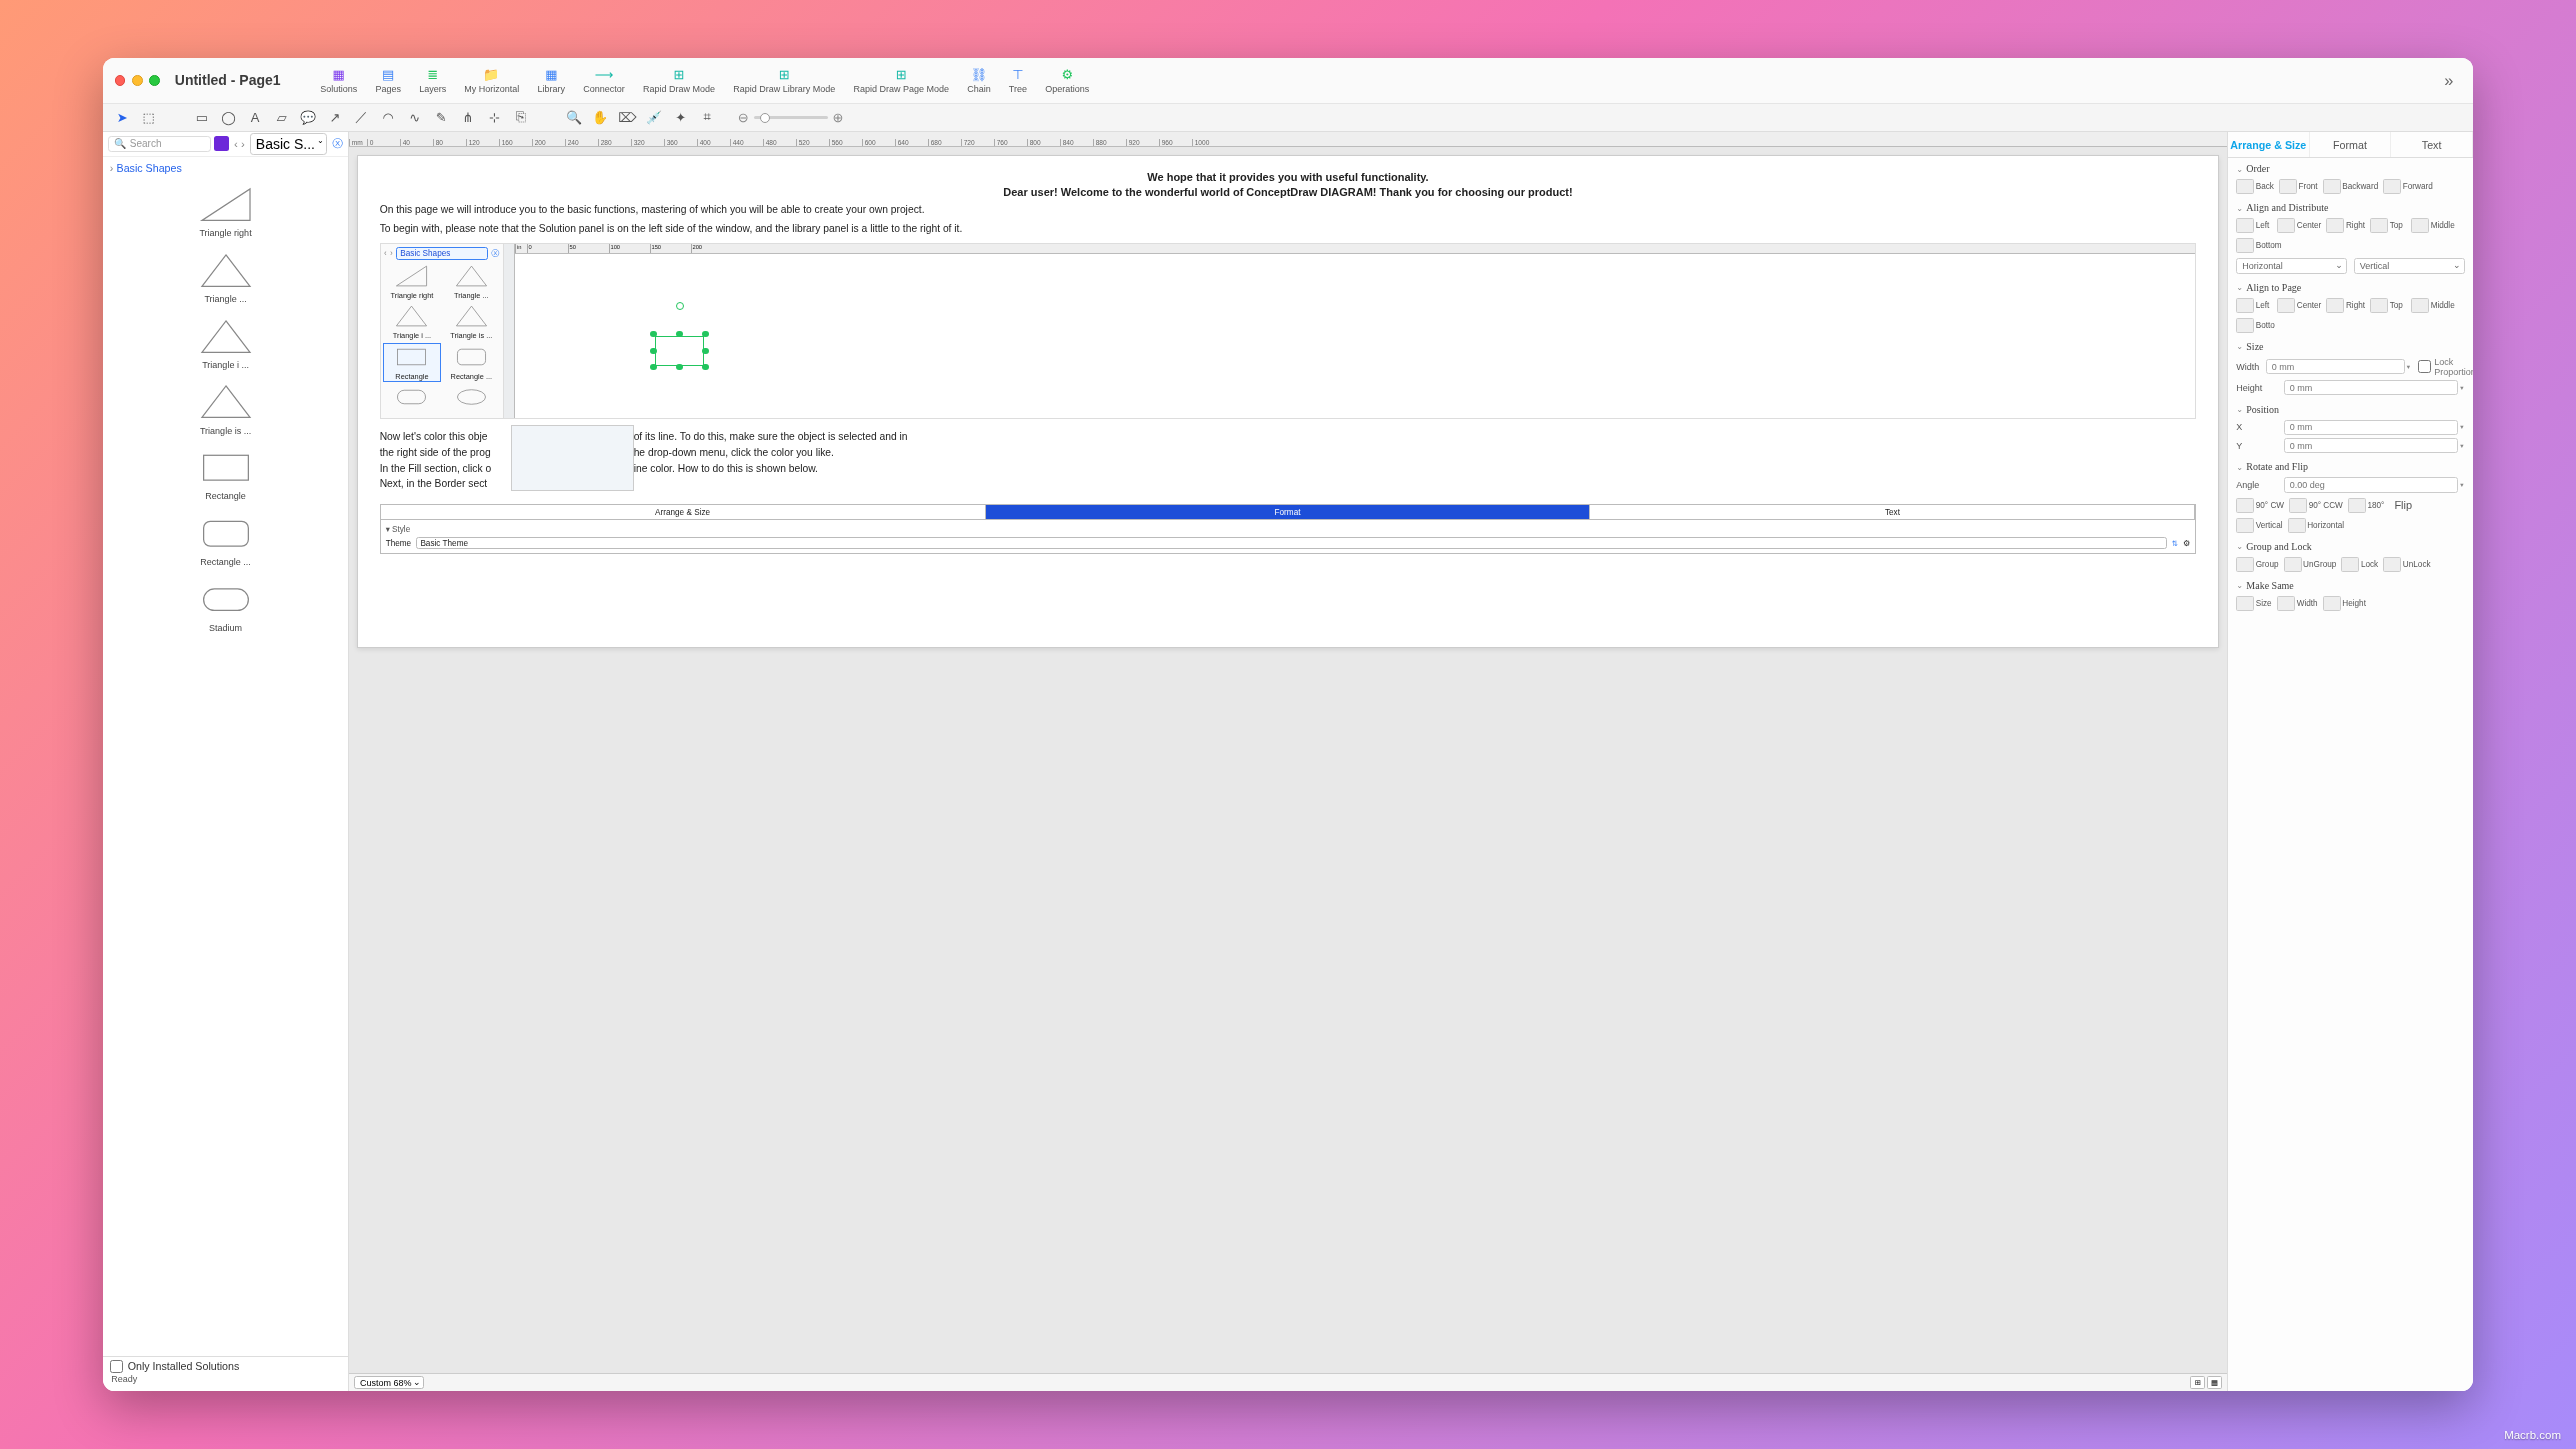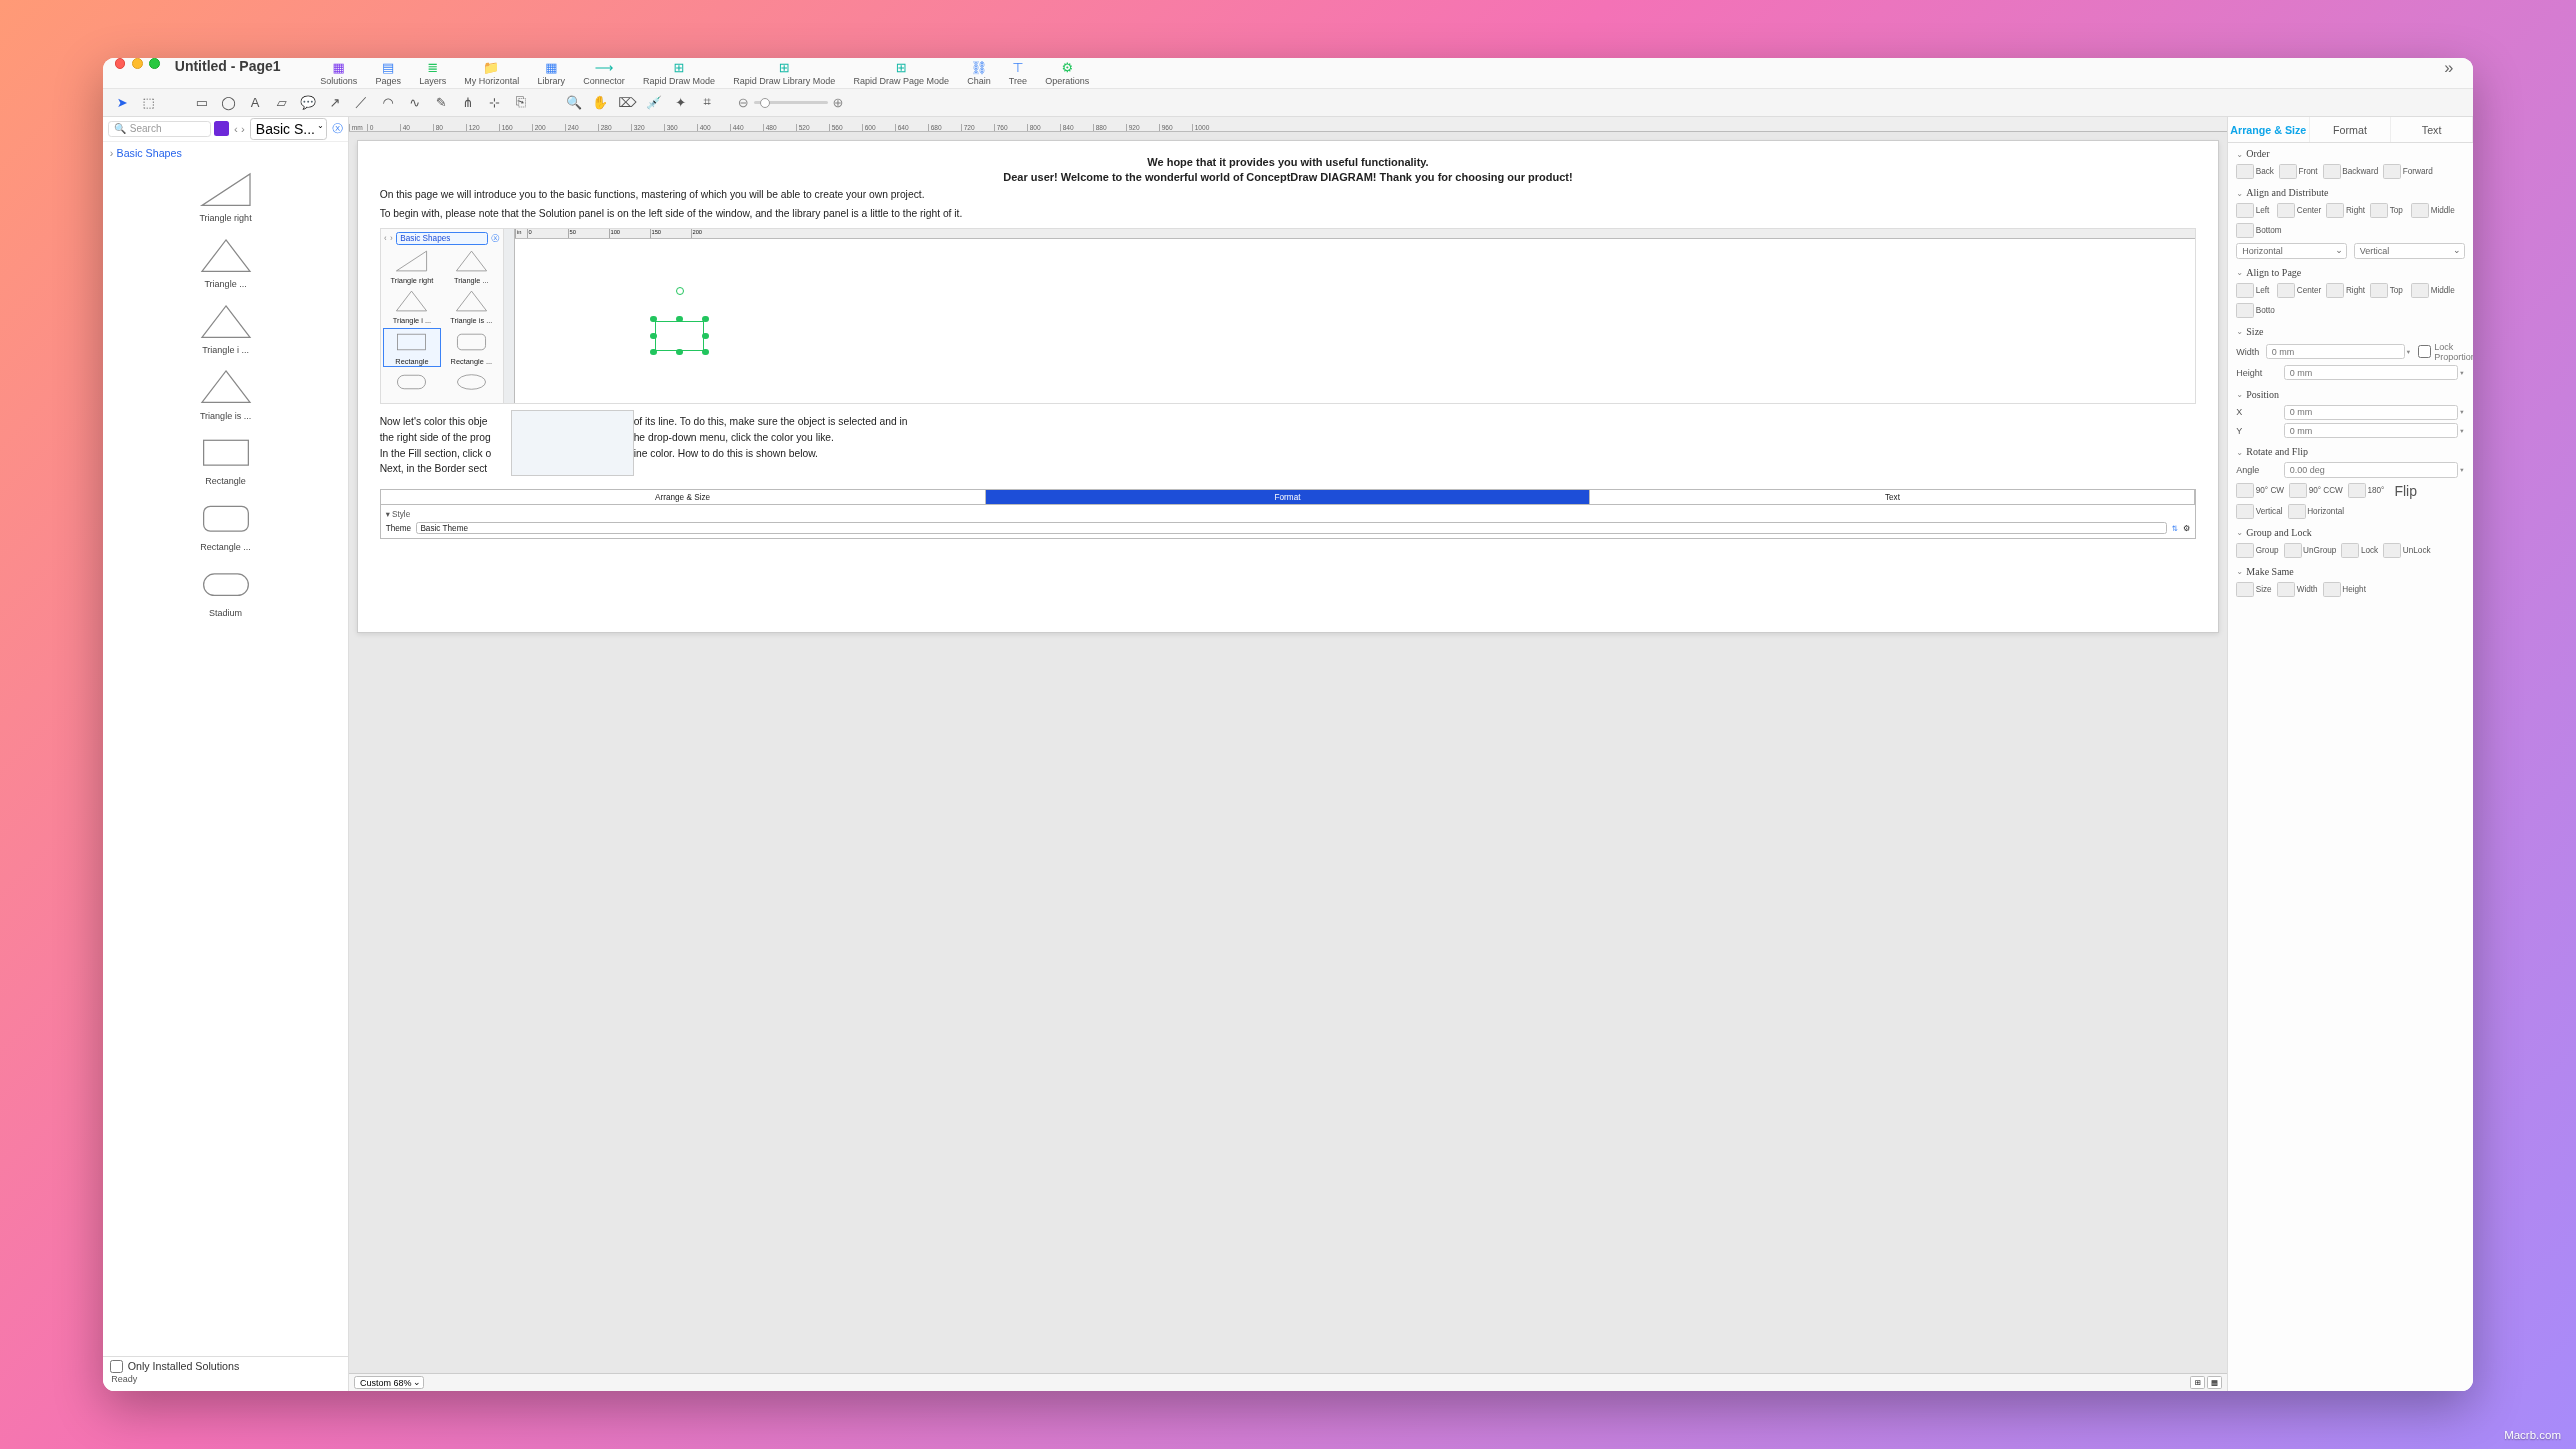--- a/index.html
+++ b/index.html
@@ -11,21 +11,21 @@
 .window {
   width: 92%; height: 92%;
   background: #fff;
   border-radius: 11.5px;
   box-shadow: 0 16.4px 49px rgba(0,0,0,0.3);
   display: flex; flex-direction: column;
   overflow: hidden;
   position: relative;
 }
 .titlebar {
-  height: 31px; display: flex; padding: 0 11.5px;
+  height: 46px; display: flex; align-items: center; padding: 0 11.5px;
   border-bottom: 0.8px solid #e5e5e5;
   background: #fafafa;
 }
 .traffic { display: flex; gap: 6.6px; margin-right: 15px; }
 .traffic span { width: 10.7px; height: 10.7px; border-radius: 50%; display: block; }
 .tl-close { background: #ff5f57; border: 0.8px solid #e1483f; }
 .tl-min   { background: #febc2e; border: 0.8px solid #dfa023; }
 .tl-max   { background: #28c840; border: 0.8px solid #1ba92c; }
 .win-title { font-size: 14px; font-weight: 600; color: #3c3c3c; margin-right: 33px; }
 .toolbar-main { flex: 1; display: flex; gap: 5px; align-items: center; }
@@ -111,21 +111,21 @@
 .rp-btn { display:flex; align-items:center; gap:1.6px; min-width:36px; cursor:pointer; }
 .rp-btn .ic { width:18px; height:15px; background:#eee; border:0.8px solid #ccc; border-radius:1.6px; }
 .rp-btn .tx { font-size:8.2px; color:#555; }
 .rp-field-row { display:flex; align-items:center; gap:6.6px; margin:3.3px 0; }
 .rp-label { width:41px; font-size:9px; color:#555; }
 .rp-input { flex:1; border:0.8px solid #ccc; border-radius:2.5px; padding:1.6px 15px 1.6px 5px; font-size:9px; color:#999; background:#fff; position:relative; }
 .rp-stepper { display:flex; flex-direction:column; font-size:5.8px; color:#888; margin-left:-11.5px; }
 .rp-check { font-size:9px; color:#777; display:flex; align-items:center; gap:3.3px; }
 .rp-dd { flex:1; border:0.8px solid #ccc; border-radius:2.5px; padding:1.6px 11.5px 1.6px 5px; font-size:9px; color:#666; background:#fff; position:relative; }
 .rp-dd::after { content:"⌄"; position:absolute; right:3.3px; top:0.8px; }
-.flip-lbl { font-size:14px; color:#555; margin:0 5px; align-self:center; }
+.flip-lbl { font-size:11px; color:#555; margin:0 5px; align-self:center; }
 
 .watermark { position:absolute; right:15px; bottom:8.2px; color:#fff; font-size:11.5px; text-shadow:0 0.8px 1.6px rgba(0,0,0,0.4); }
 </style>
 </head>
 <body>
 
 <div class="window">
 
   <div class="titlebar">
     <div class="traffic">

